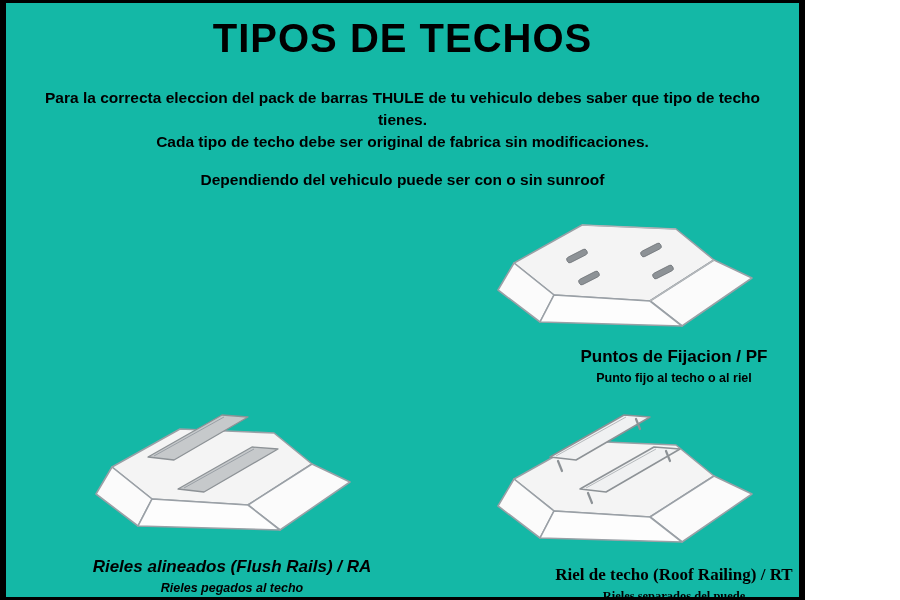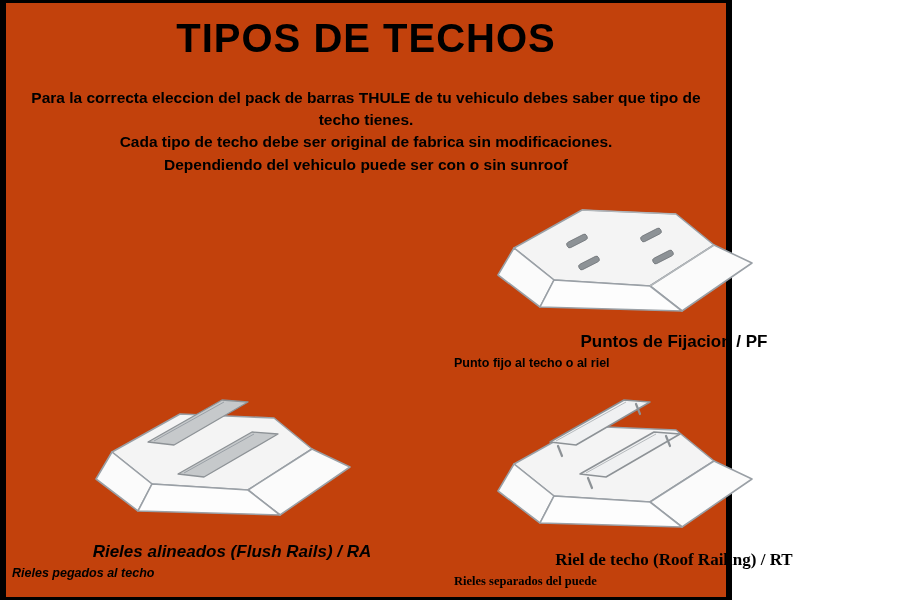--- a/index.html
+++ b/index.html
@@ -10,28 +10,28 @@
     width: 900px;
     height: 600px;
     background: #ffffff;
     font-family: "Liberation Sans", sans-serif;
     color: #000000;
     overflow: hidden;
     position: relative;
   }
   .page {
     position: relative;
-    width: 732px;
+    width: 805px;
     height: 600px;
     box-sizing: border-box;
     border-left: 6px solid #000;
     border-right: 6px solid #000;
     border-top: 3px solid #000;
     border-bottom: 3px solid #000;
-    background: #c2410c;
+    background: #14b8a6;
   }
   .title {
     text-align: center;
     font-size: 40px;
     font-weight: bold;
     letter-spacing: 1px;
     margin-top: 14px;
     line-height: 1.05;
   }
   .subtitle {
@@ -73,39 +73,39 @@
     width: 440px;
     text-align: center;
     font-size: 17px;
     font-weight: bold;
     top: 146px;
   }
   .cap2 {
     position: absolute;
     left: 0;
     width: 440px;
-    text-align: left;
+    text-align: center;
     font-size: 12.5px;
     font-weight: bold;
     top: 170px;
   }
   .cap-b { top: 152px; }
   .cap2-b { top: 176px; }
 </style>
 </head>
 <body>
 
 <div class="page">
 
   <div class="title">TIPOS DE TECHOS</div>
 
   <div>
     <div class="subtitle">Para la correcta eleccion del pack de barras THULE de tu vehiculo debes saber que tipo de techo tienes.</div>
     <div class="subtitle" style="margin-top:0">Cada tipo de techo debe ser original de fabrica sin modificaciones.</div>
-    <div class="subtitle" style="margin-top:1px">Dependiendo del vehiculo puede ser con o sin sunroof</div>
+    <div class="subtitle" style="margin-top:16px">Dependiendo del vehiculo puede ser con o sin sunroof</div>
   </div>
 
   <div class="grid">
 
 
     <div class="cell cell-tr">
       <div class="art">
         <svg width="440" height="148" viewBox="0 0 440 148" xmlns="http://www.w3.org/2000/svg">
           <g fill="#f4f4f4" stroke="#9aa0a6" stroke-width="1.6" stroke-linejoin="round">
             <path d="M60 62 L128 24 L222 28 L260 59 L196 100 L100 94 Z"></path>

